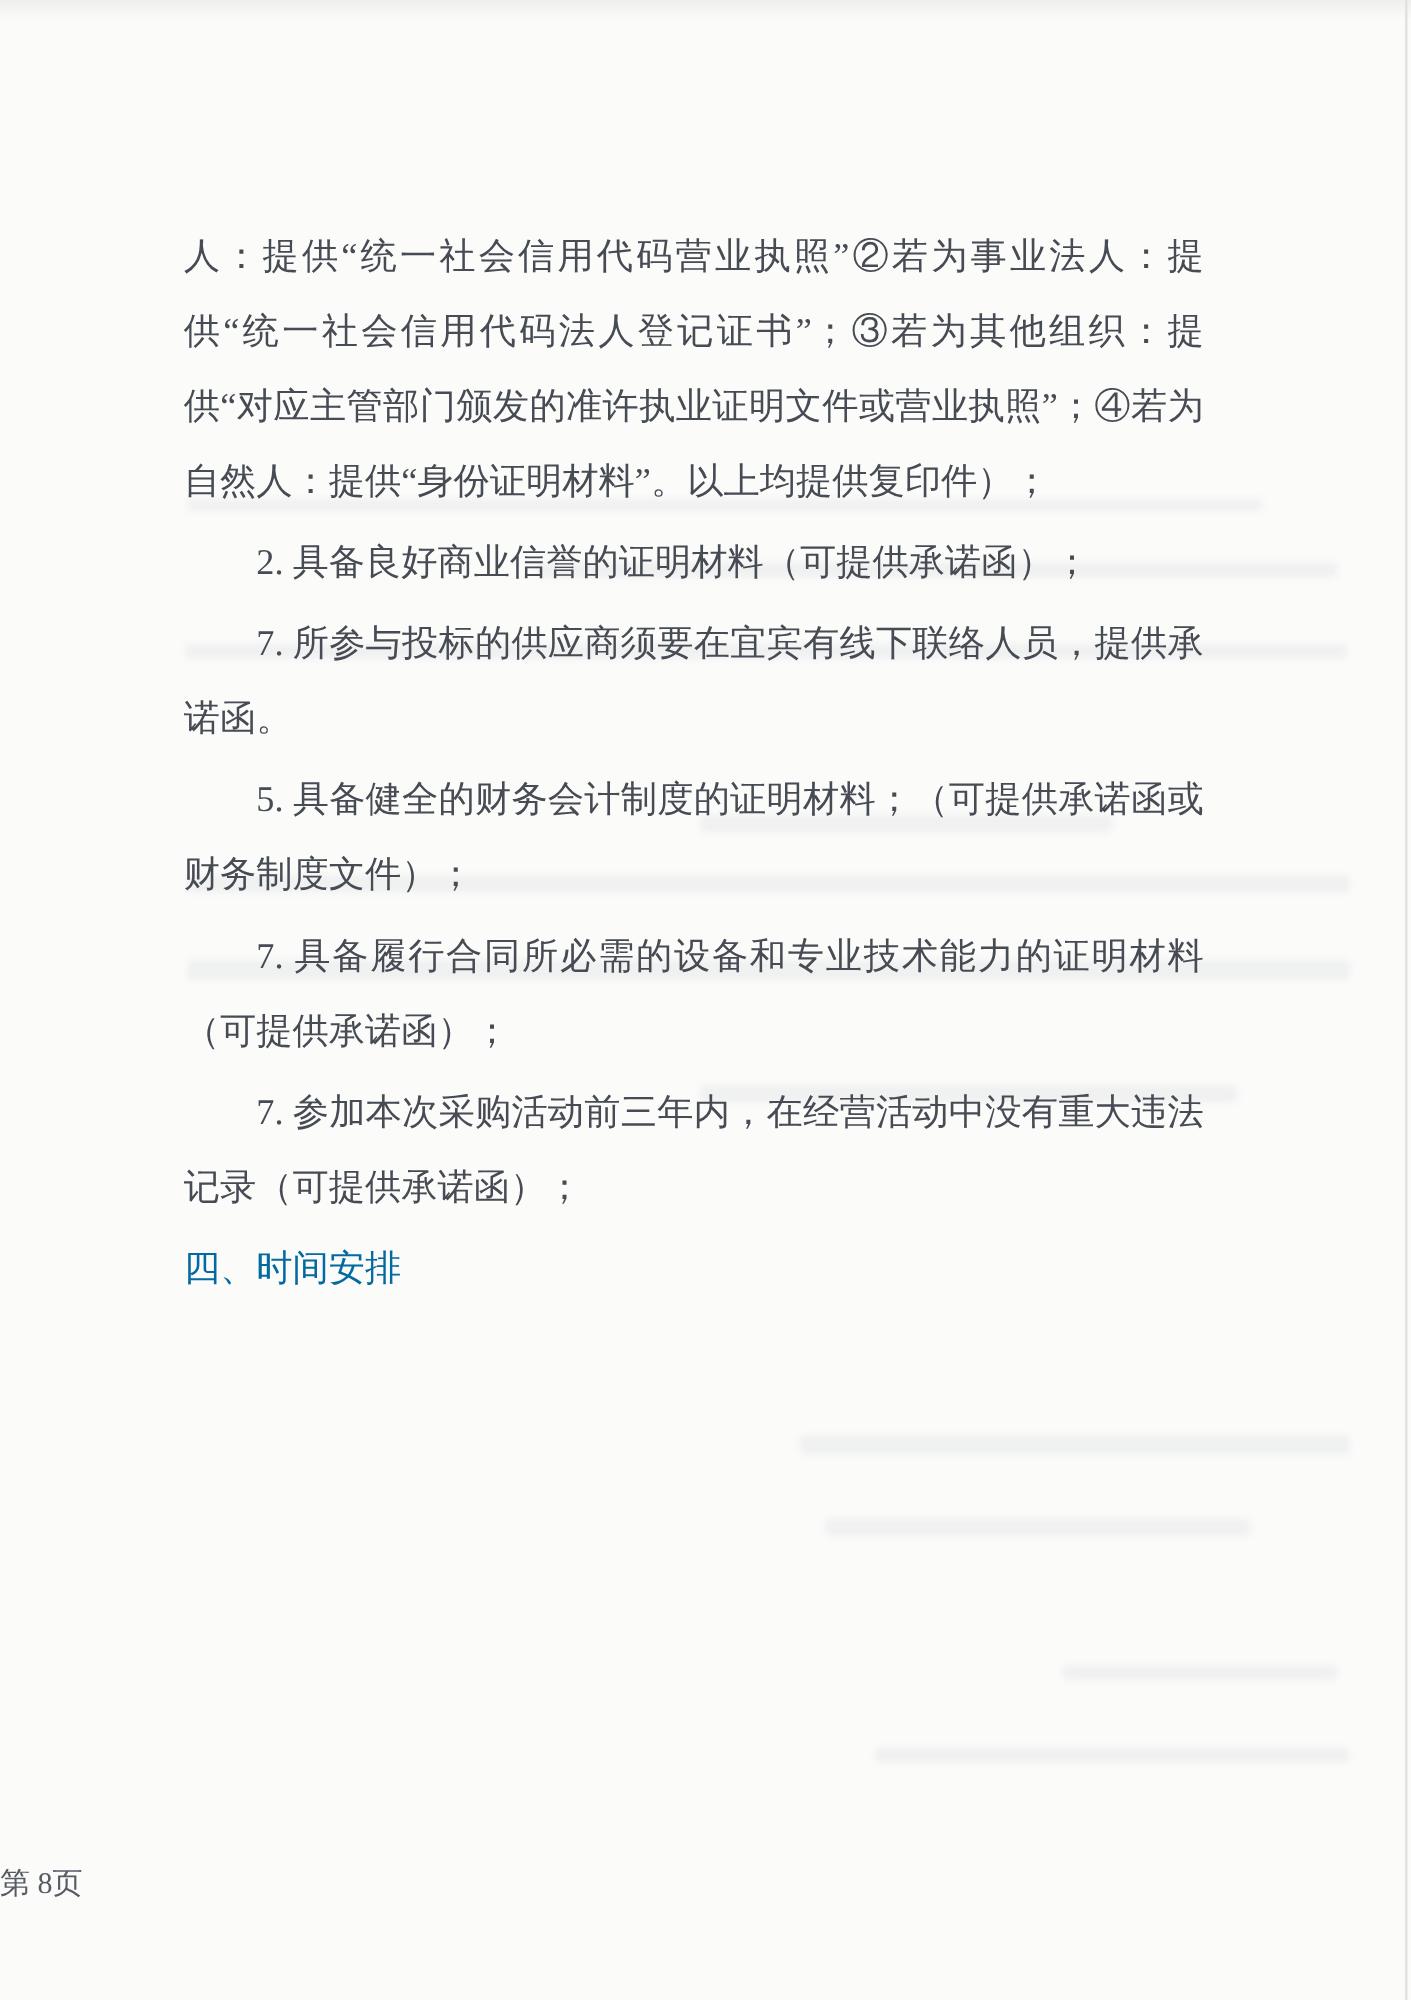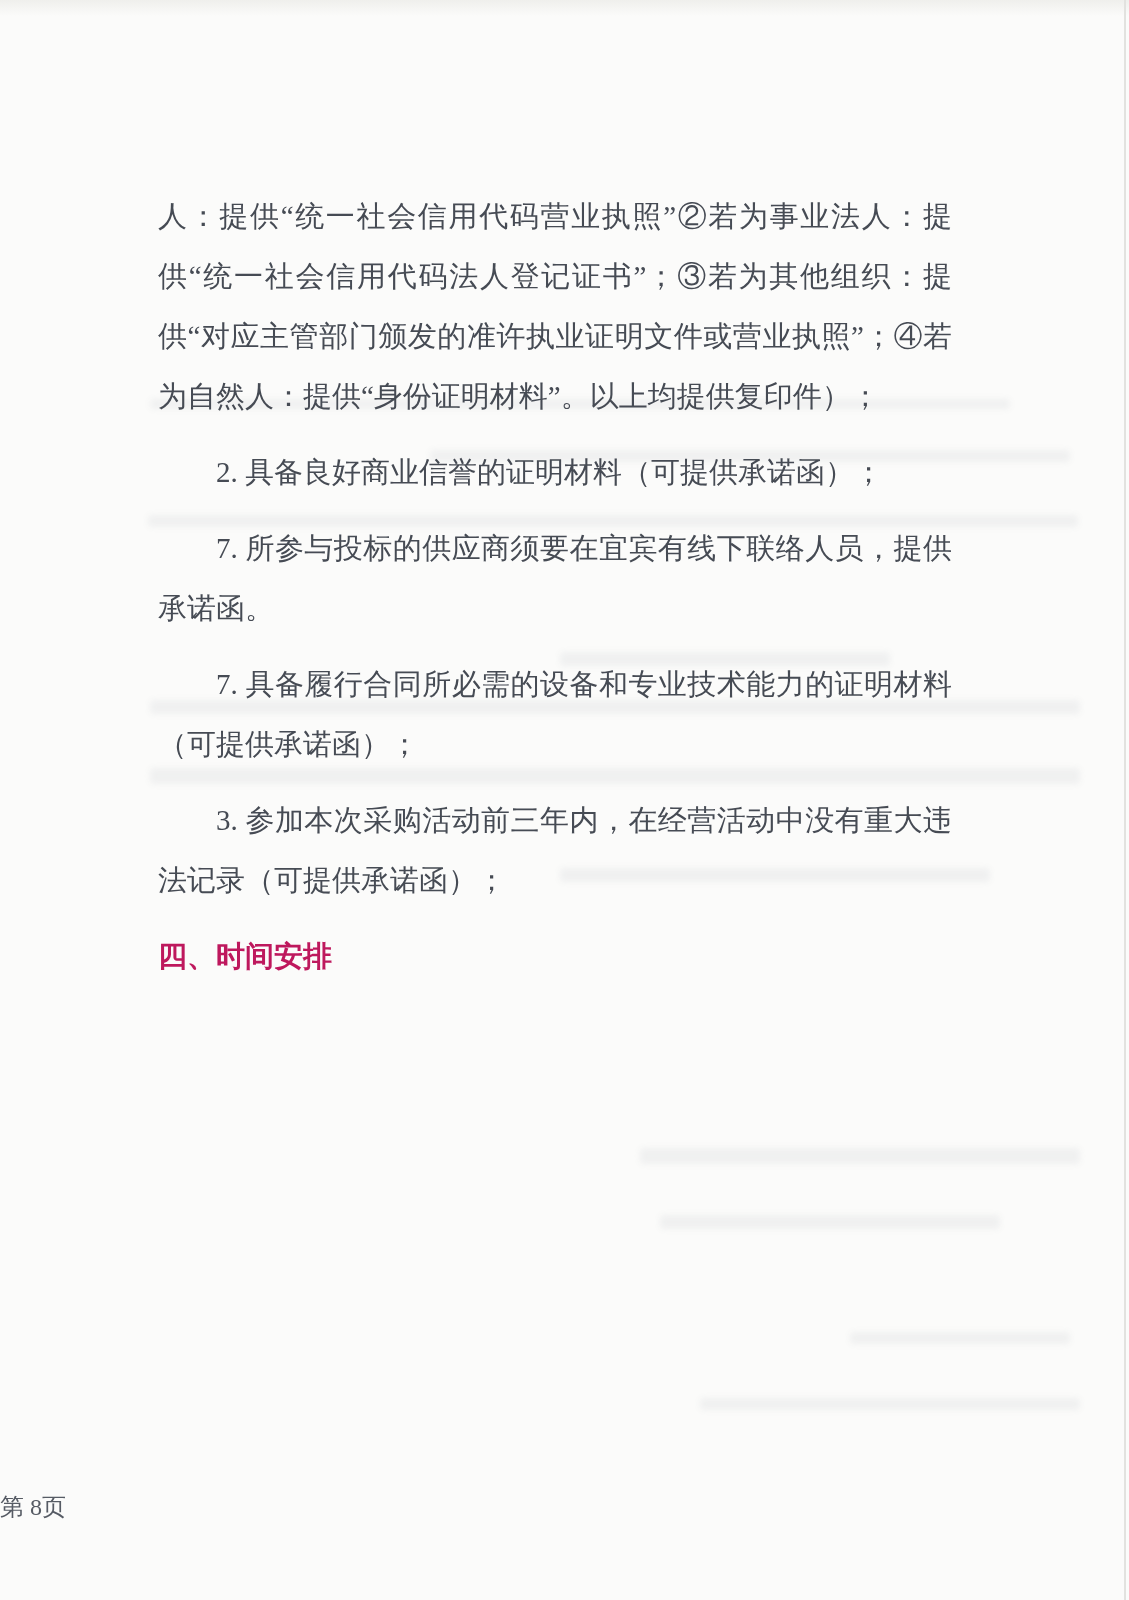--- a/index.html
+++ b/index.html
@@ -37,28 +37,28 @@
     left: 142px;
     top: 170px;
     width: 826px;
     color: #464b54;
     font-size: 29px;
     line-height: 60px;
     text-align: justify;
     text-justify: inter-character;
   }
   .text-block p {
-    margin: 16px;
+    margin: 5px;
   }
   .ind {
     text-indent: 2em;
   }
   .heading {
-    font-weight: bold;
-    color: #be185d;
+    font-weight: normal;
+    color: #0369a1;
   }
   .footer {
     position: absolute;
     top: 1492px;
     left: 0;
     width: 100%;
     font-size: 24px;
     line-height: 30px;
     color: #565b64;
   }
@@ -88,20 +88,21 @@
   <div class="smudge" style="left:560px; top:868px; width:430px; height:14px;"></div>
   <div class="smudge" style="left:640px; top:1148px; width:440px; height:16px;"></div>
   <div class="smudge" style="left:660px; top:1215px; width:340px; height:14px;"></div>
   <div class="smudge" style="left:850px; top:1332px; width:220px; height:12px;"></div>
   <div class="smudge" style="left:700px; top:1398px; width:380px; height:12px;"></div>
 
   <main class="text-block">
     <p>人：提供“统一社会信用代码营业执照”②若为事业法人：提供“统一社会信用代码法人登记证书”；③若为其他组织：提供“对应主管部门颁发的准许执业证明文件或营业执照”；④若为自然人：提供“身份证明材料”。以上均提供复印件）；</p>
     <p class="ind">2. 具备良好商业信誉的证明材料（可提供承诺函）；</p>
     <p class="ind">7. 所参与投标的供应商须要在宜宾有线下联络人员，提供承诺函。</p>
+    <p class="ind">5. 具备健全的财务会计制度的证明材料；（可提供承诺函或财务制度文件）；</p>
     <p class="ind">7. 具备履行合同所必需的设备和专业技术能力的证明材料（可提供承诺函）；</p>
-    <p class="ind">3. 参加本次采购活动前三年内，在经营活动中没有重大违法记录（可提供承诺函）；</p>
+    <p class="ind">7. 参加本次采购活动前三年内，在经营活动中没有重大违法记录（可提供承诺函）；</p>
     <p class="heading">四、时间安排</p>
   </main>
 
   <div class="footer">第 8页</div>
 
 </div>
 
 </body></html>

